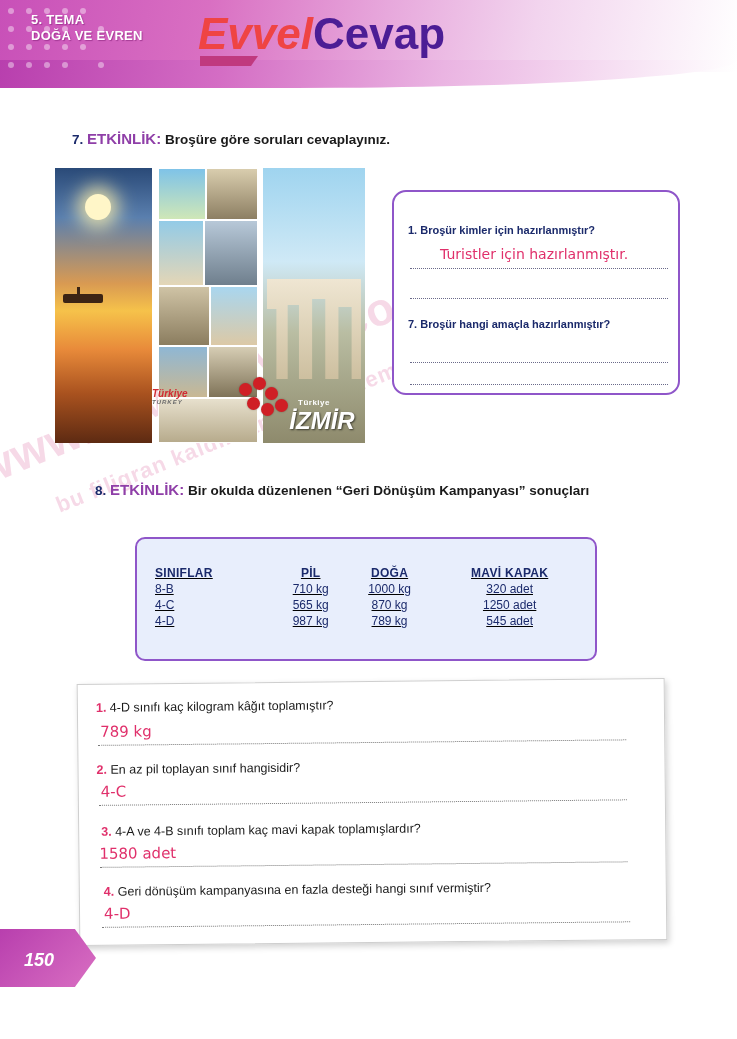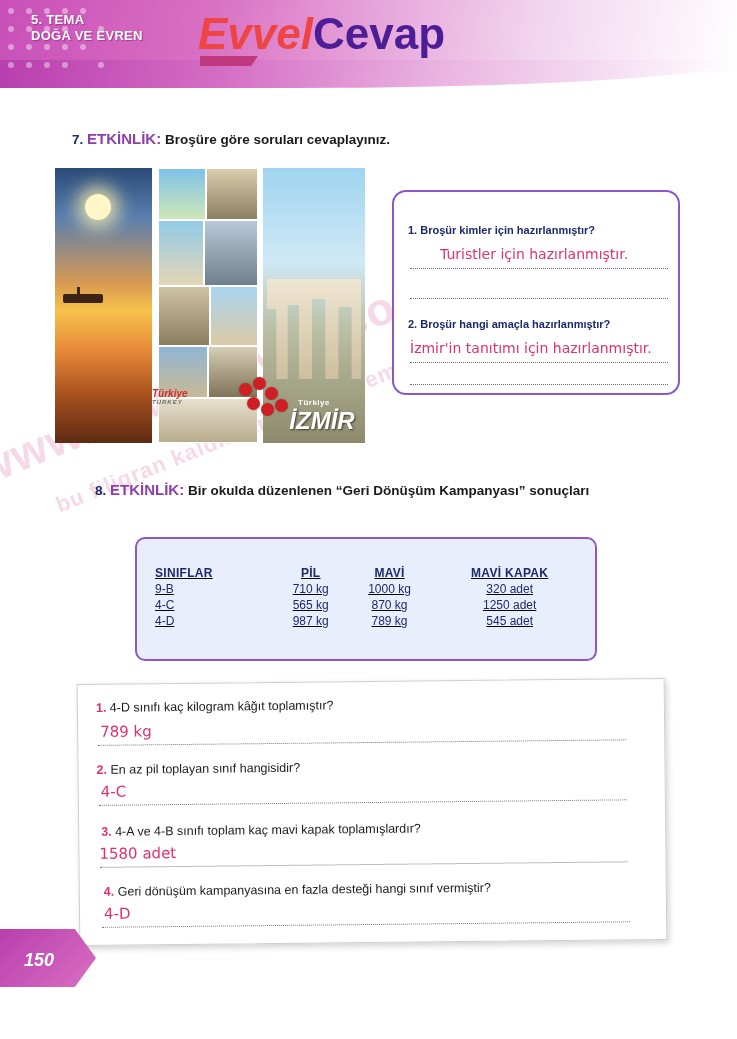--- a/index.html
+++ b/index.html
@@ -260,45 +260,44 @@
   <span>Türkiye</span>
   <small>TURKEY</small>
 </div>
 
 <div class="qbox">
   <div class="q-label" style="left:14px; top:32px;">1. Broşür kimler için hazırlanmıştır?</div>
   <div class="ans-hand" style="left:22px; top:54px;margin-left:24px;">Turistler için hazırlanmıştır.</div>
   <div class="dotline" style="left:16px; top:76px; width:258px;"></div>
   <div class="dotline" style="left:16px; top:106px; width:258px;"></div>
 
-  <div class="q-label" style="left:14px; top:126px;">2. Broşür hangi amaçla hazırlanmıştır?</div>
-  <div class="ans-hand" style="left:16px; top:148px;">İzmir'in tanıtımı için hazırlanmıştır.</div>
+  <div class="q-label" style="left:14px; top:126px;">7. Broşür hangi amaçla hazırlanmıştır?</div>
   <div class="dotline" style="left:16px; top:170px; width:258px;"></div>
   <div class="dotline" style="left:16px; top:192px; width:258px;"></div>
 </div>
 
 <div class="act-head" id="act8">
   <span class="act-num">8.</span>
   <span class="act-word">ETKİNLİK:</span>
   <span class="act-text">Bir okulda düzenlenen “Geri Dönüşüm Kampanyası” sonuçları</span><br>
 </div>
 
 <div class="tablebox">
   <table class="tbl">
     <thead>
       <tr>
         <th>SINIFLAR</th>
         <th>PİL</th>
-        <th>MAVİ</th>
+        <th>DOĞA</th>
         <th>MAVİ KAPAK</th>
       </tr>
     </thead>
     <tbody>
       <tr>
-        <td>9-B</td>
+        <td>8-B</td>
         <td>710 kg</td>
         <td>1000 kg</td>
         <td>320 adet</td>
       </tr>
       <tr>
         <td>4-C</td>
         <td>565 kg</td>
         <td>870 kg</td>
         <td>1250 adet</td>
       </tr>

